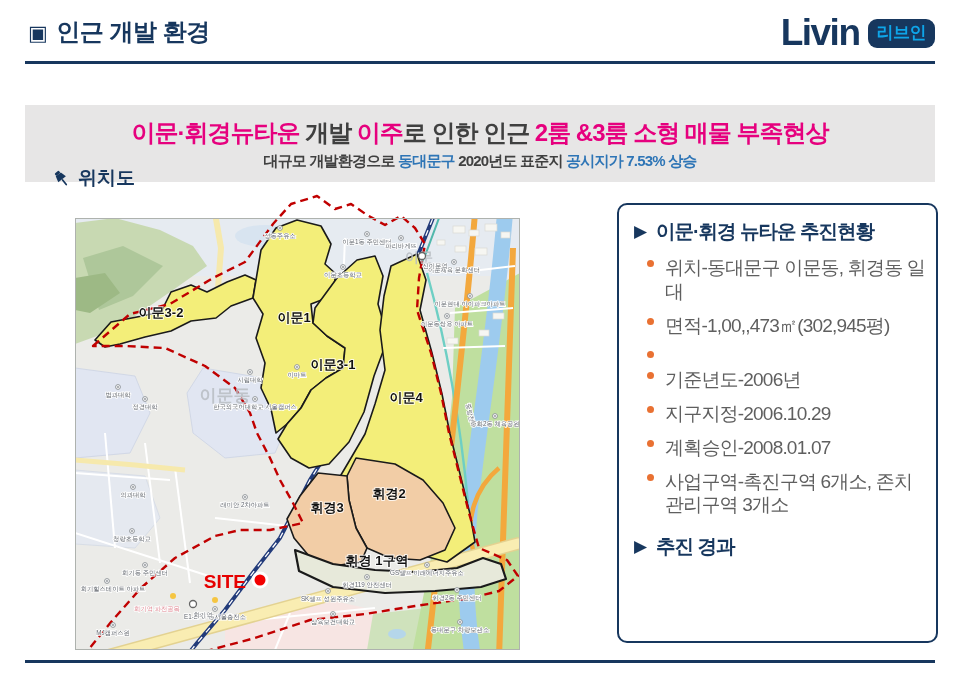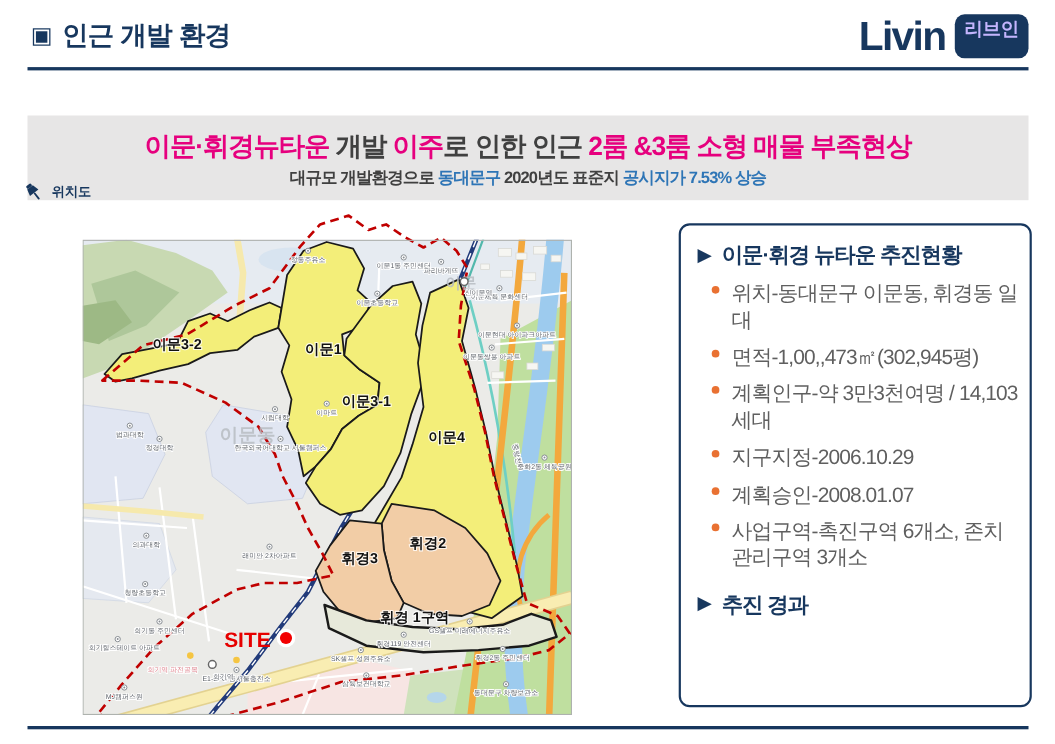--- a/index.html
+++ b/index.html
@@ -4,33 +4,33 @@
 <style>
   html,body{margin:0;padding:0;background:#fff;}
   .page{position:relative;width:959px;height:676px;background:#ffffff;overflow:hidden;
         font-family:"Liberation Sans","DejaVu Sans",sans-serif;}
   
   .hdr{position:absolute;left:28px;top:16px;display:flex;align-items:center;gap:9px;
        color:#17375e;font-weight:bold;font-size:24px;letter-spacing:-0.5px;}
   .hdr .sq{font-size:21px;line-height:1;}
   .logo{position:absolute;right:24px;top:12px;display:flex;align-items:center;gap:8px;}
   .logo .word{font-size:37px;font-weight:bold;color:#17375e;letter-spacing:-1.5px;margin-left:12px;}
-  .logo .badge{background:#17375e;color:#c4b5fd;font-weight:bold;font-size:17px;
-               padding:2px 9px 15px;border-radius:9px;letter-spacing:-0.5px;}
+  .logo .badge{background:#17375e;color:#0ea5e9;font-weight:bold;font-size:17px;
+               padding:2px 9px 4px;border-radius:9px;letter-spacing:-0.5px;}
   .rule-top{position:absolute;left:25px;top:61px;width:910px;height:3px;background:#17375e;}
   .rule-bottom{position:absolute;left:25px;top:660px;width:910px;height:3px;background:#17375e;}
   
   .banner{position:absolute;left:25px;top:73px;width:910px;height:77px;background:#e7e6e6;
           display:flex;flex-direction:column;align-items:center;justify-content:center;gap:3px;margin-top:32px;}
   .banner .l1{font-size:24px;font-weight:bold;letter-spacing:-1px;white-space:pre;}
   .banner .l2{font-size:15px;font-weight:bold;letter-spacing:-0.8px;white-space:pre;}
   .c-pink{color:#e6007e;} .c-dark{color:#404040;} .c-blue{color:#2e75b6;}
   
-  .loc{position:absolute;left:21px;top:165px;display:flex;align-items:center;gap:7px;
-       color:#17375e;font-weight:bold;font-size:12px;}
+  .loc{position:absolute;left:52px;top:165px;display:flex;align-items:center;gap:7px;
+       color:#17375e;font-weight:bold;font-size:19px;}
   
   .map{position:absolute;left:75px;top:193px;width:445px;height:457px;}
   
   .panel{position:absolute;left:617px;top:203px;width:321px;height:440px;box-sizing:border-box;
          border:2.5px solid #17375e;border-radius:10px;background:#fff;padding:13px 10px 0 15px;}
   .ptitle{display:flex;align-items:center;gap:10px;color:#17375e;font-weight:bold;
           font-size:19.5px;letter-spacing:-1px;}
   .ptitle .marker{font-size:17px;}
   ul.items{list-style:none;margin:11px 0 0 0;padding:0 0 0 13px;}
   ul.items li{display:flex;gap:11px;margin-bottom:10px;font-size:19px;color:#5f5f5f;
@@ -270,21 +270,24 @@
       <li>
           <span class="dot"></span>
           <span>위치-동대문구 이문동, 휘경동 일대</span>
         </li>
       <li>
           <span class="dot"></span>
           <span>면적-1,00,,473㎡(302,945평)</span>
         </li>
       <li>
           <span class="dot"></span>
-          <span>계획인구-약 3만3천여명 / 14,103세대</span>
+        </li>
+      <li>
+          <span class="dot"></span>
+          <span>기준년도-2006년</span>
         </li>
       <li>
           <span class="dot"></span>
           <span>지구지정-2006.10.29</span>
         </li>
       <li>
           <span class="dot"></span>
           <span>계획승인-2008.01.07</span>
         </li>
       <li>

